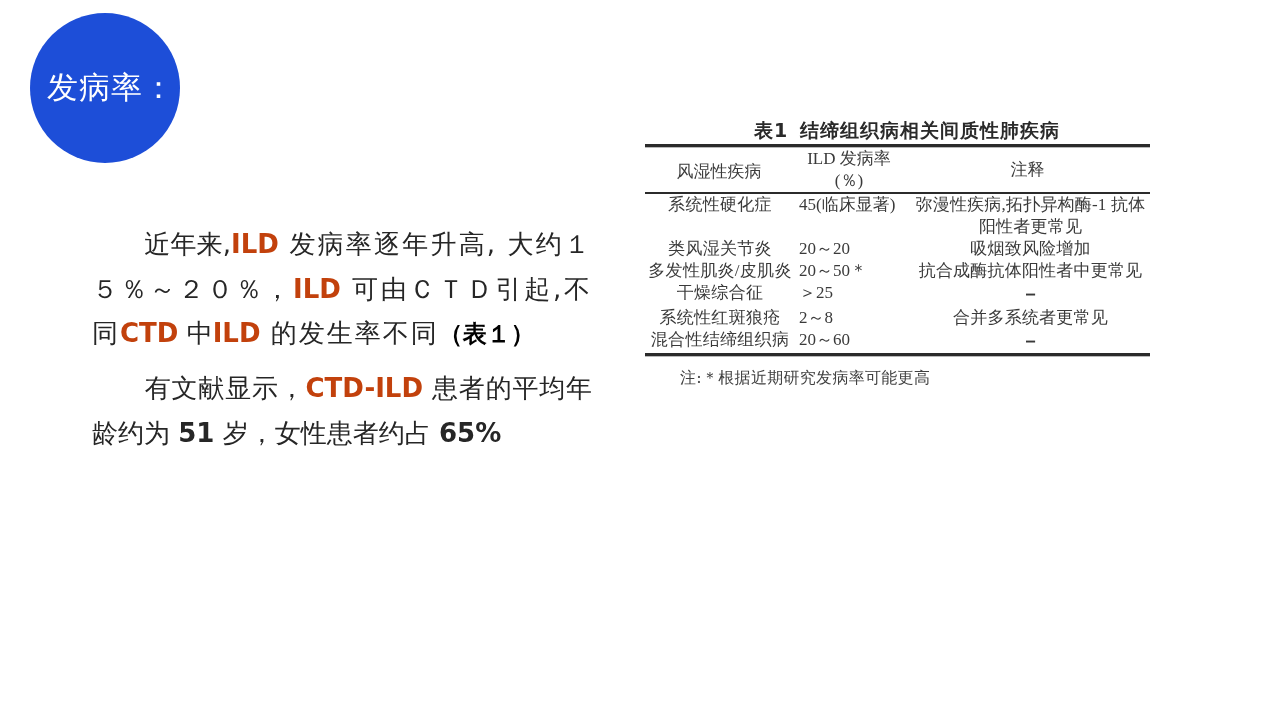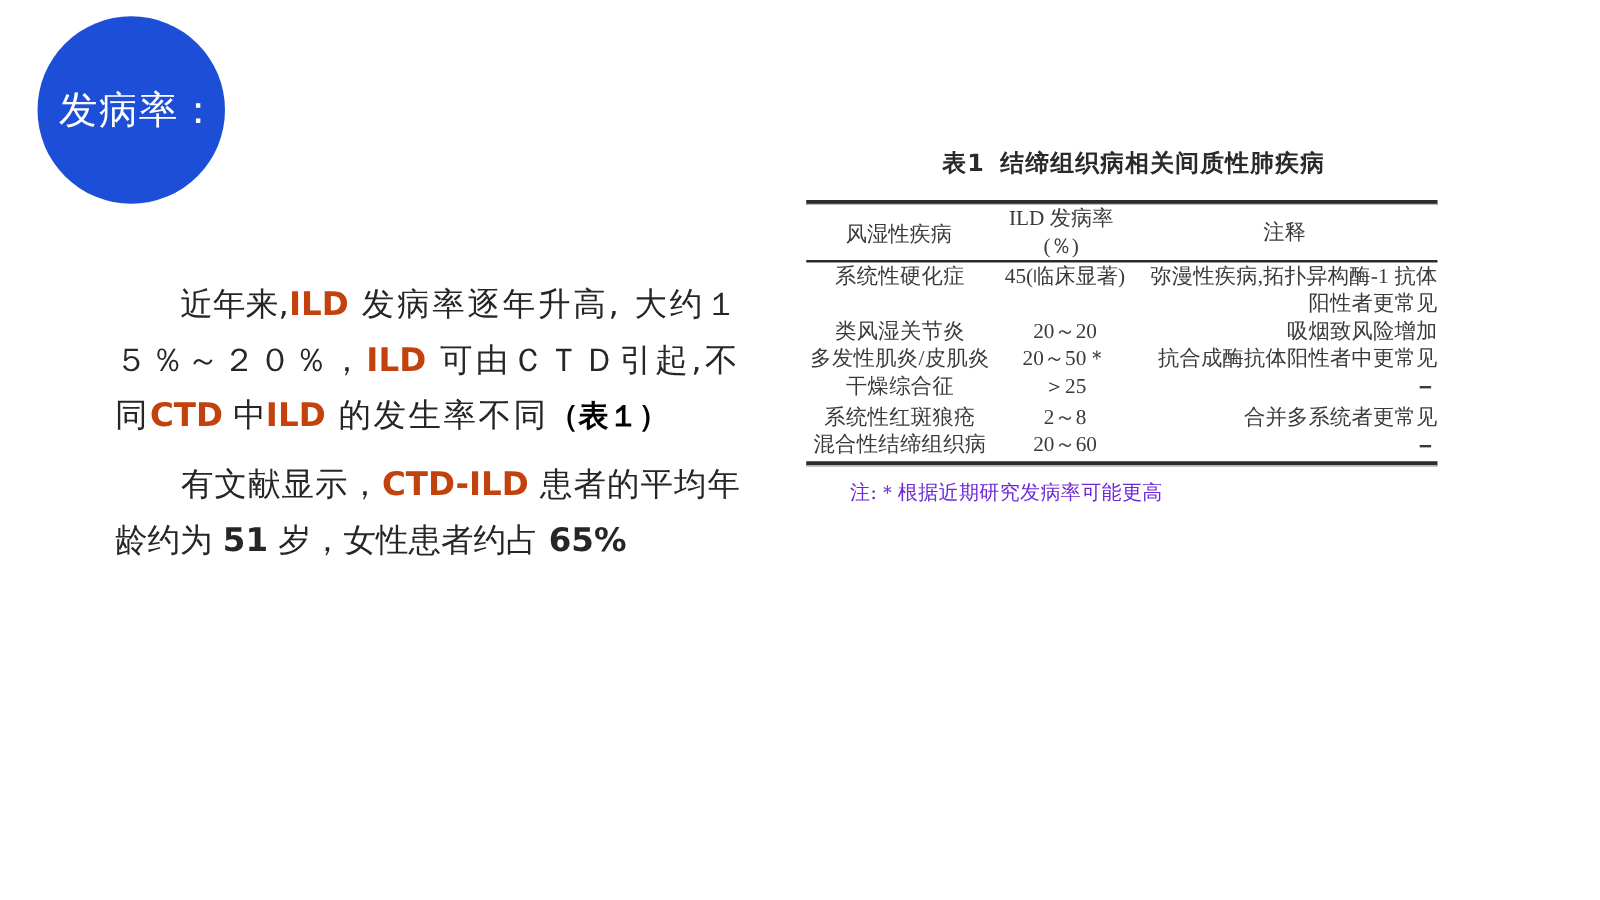--- a/index.html
+++ b/index.html
@@ -87,21 +87,21 @@
     background: #ffffff;
   }
   #table-caption {
     font-family: "DejaVu Sans", "Liberation Sans", sans-serif;
     font-weight: bold;
     font-size: 19px;
     color: #2a2a2a;
     text-align: center;
     letter-spacing: 1px;
     padding-left: 10px;
-    margin-bottom: 16px;
+    margin-bottom: 0;
   }
   #table-caption .cap-num {
     margin-right: 12px;
   }
 
   .rule-top,
   .rule-mid,
   .rule-bottom {
     margin-left: 13px;
     width: 505px;
@@ -139,28 +139,28 @@
   thead th.h-name { vertical-align: bottom; padding-bottom: 9px; }
   thead th.h-note { vertical-align: middle; }
 
   tbody td {
     font-size: 17px;
     padding: 7px 0 6px 0;
     line-height: 1.3;
     color: #3a3a3a;
   }
   tbody td.c-name { text-align: center; padding-left: 2px; letter-spacing: 0.3px; }
-  tbody td.c-rate { text-align: center; padding-left: 6px; }
-  tbody td.c-note { text-align: right; padding-left: 6px; letter-spacing: 0.2px; }
+  tbody td.c-rate { text-align: left; padding-left: 6px; }
+  tbody td.c-note { text-align: center; padding-left: 6px; letter-spacing: 0.2px; }
   tbody td.dash   { font-weight: bold; font-size: 19px; }
 
   #table-footnote {
     font-family: "DejaVu Serif", "Liberation Serif", serif;
     font-size: 16px;
-    color: #6d28d9;
+    color: #404040;
     padding: 11px 0 0 48px;
     letter-spacing: 0.3px;
   }
 </style>
 </head>
 <body>
 
 <div id="title-badge">
   <span class="badge-text">发病率：</span>
 </div>

